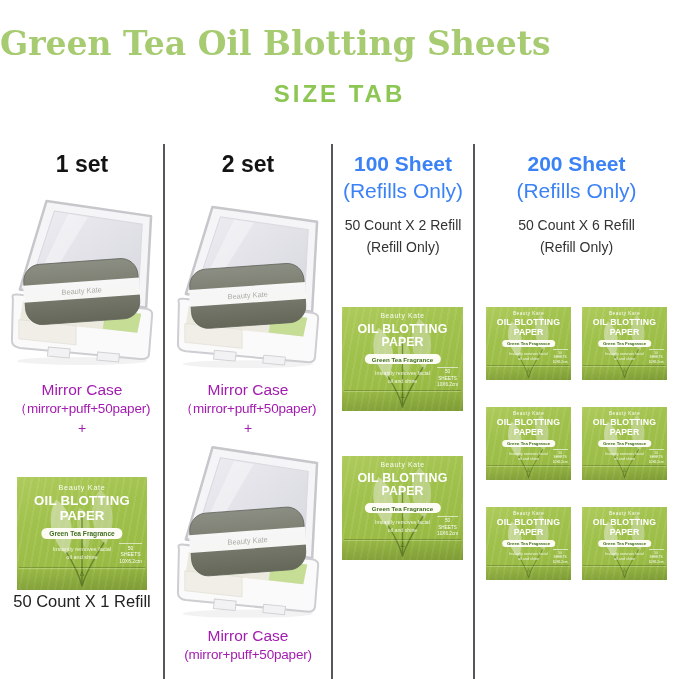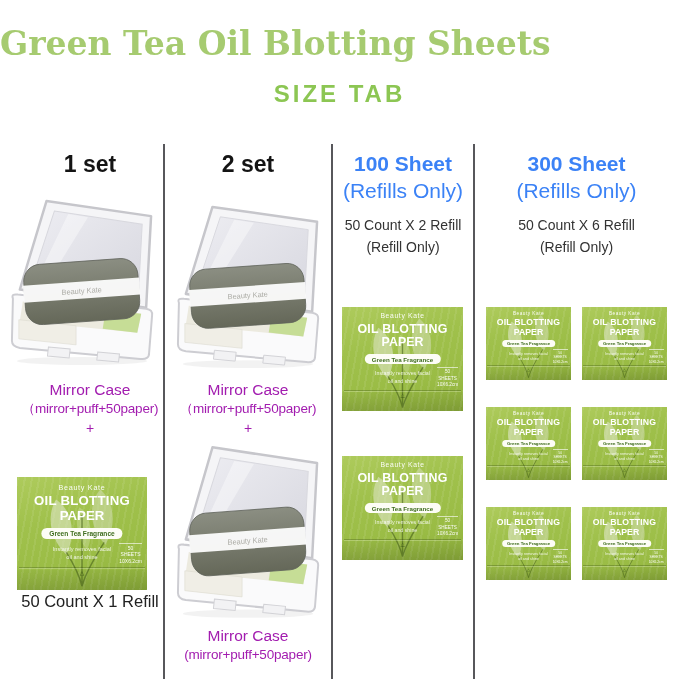--- a/index.html
+++ b/index.html
@@ -11,21 +11,21 @@
          font-family:"DejaVu Serif",serif;font-weight:800;font-size:33px;
          letter-spacing:0px;color:#a6cb70;}
   .subtitle{position:absolute;top:80px;left:0;width:679px;text-align:center;
             font-size:24px;font-weight:700;letter-spacing:3px;color:#8cc653;}
 
   
   .vline{position:absolute;top:144px;bottom:0;width:2px;background:#57575b;}
 
   
   .col{position:absolute;top:143px;height:536px;}
-  #col1{left:0;width:164px;padding-left:16px;}
+  #col1{left:0;width:164px;}
   #col2{left:164px;width:168px;}
   #col3{left:332px;width:142px;}
   #col4{left:474px;width:205px;}
 
   .colhead{position:absolute;top:8px;left:0;width:100%;text-align:center;
            font-weight:700;font-size:23px;color:#141414;}
   .colhead2{position:absolute;top:7px;left:0;width:100%;text-align:center;
             font-size:21px;color:#3b82f6;line-height:1.3;}
   .colhead2 .b{font-weight:700;display:block;}
   .colhead2 .r{font-weight:400;display:block;}
@@ -249,21 +249,21 @@
       <span>SHEETS</span>
       <span>10X6.2cm</span>
     </div>
     <div class="p-seam"></div>
     <div class="p-mark">△</div>
   </div>
 </div>
 
 <div class="col" id="col4">
   <div class="colhead2">
-    <span class="b">300 Sheet</span>
+    <span class="b">200 Sheet</span>
     <span class="r">(Refills Only)</span>
   </div>
   <div class="subdetail">
     <span>50 Count X 6 Refill</span>
     <span>(Refill Only)</span>
   </div>
 
   <div>
 
     <div class="packet" style="left:12px;top:164px;width:85px;height:73px;font-size:6.6px">

